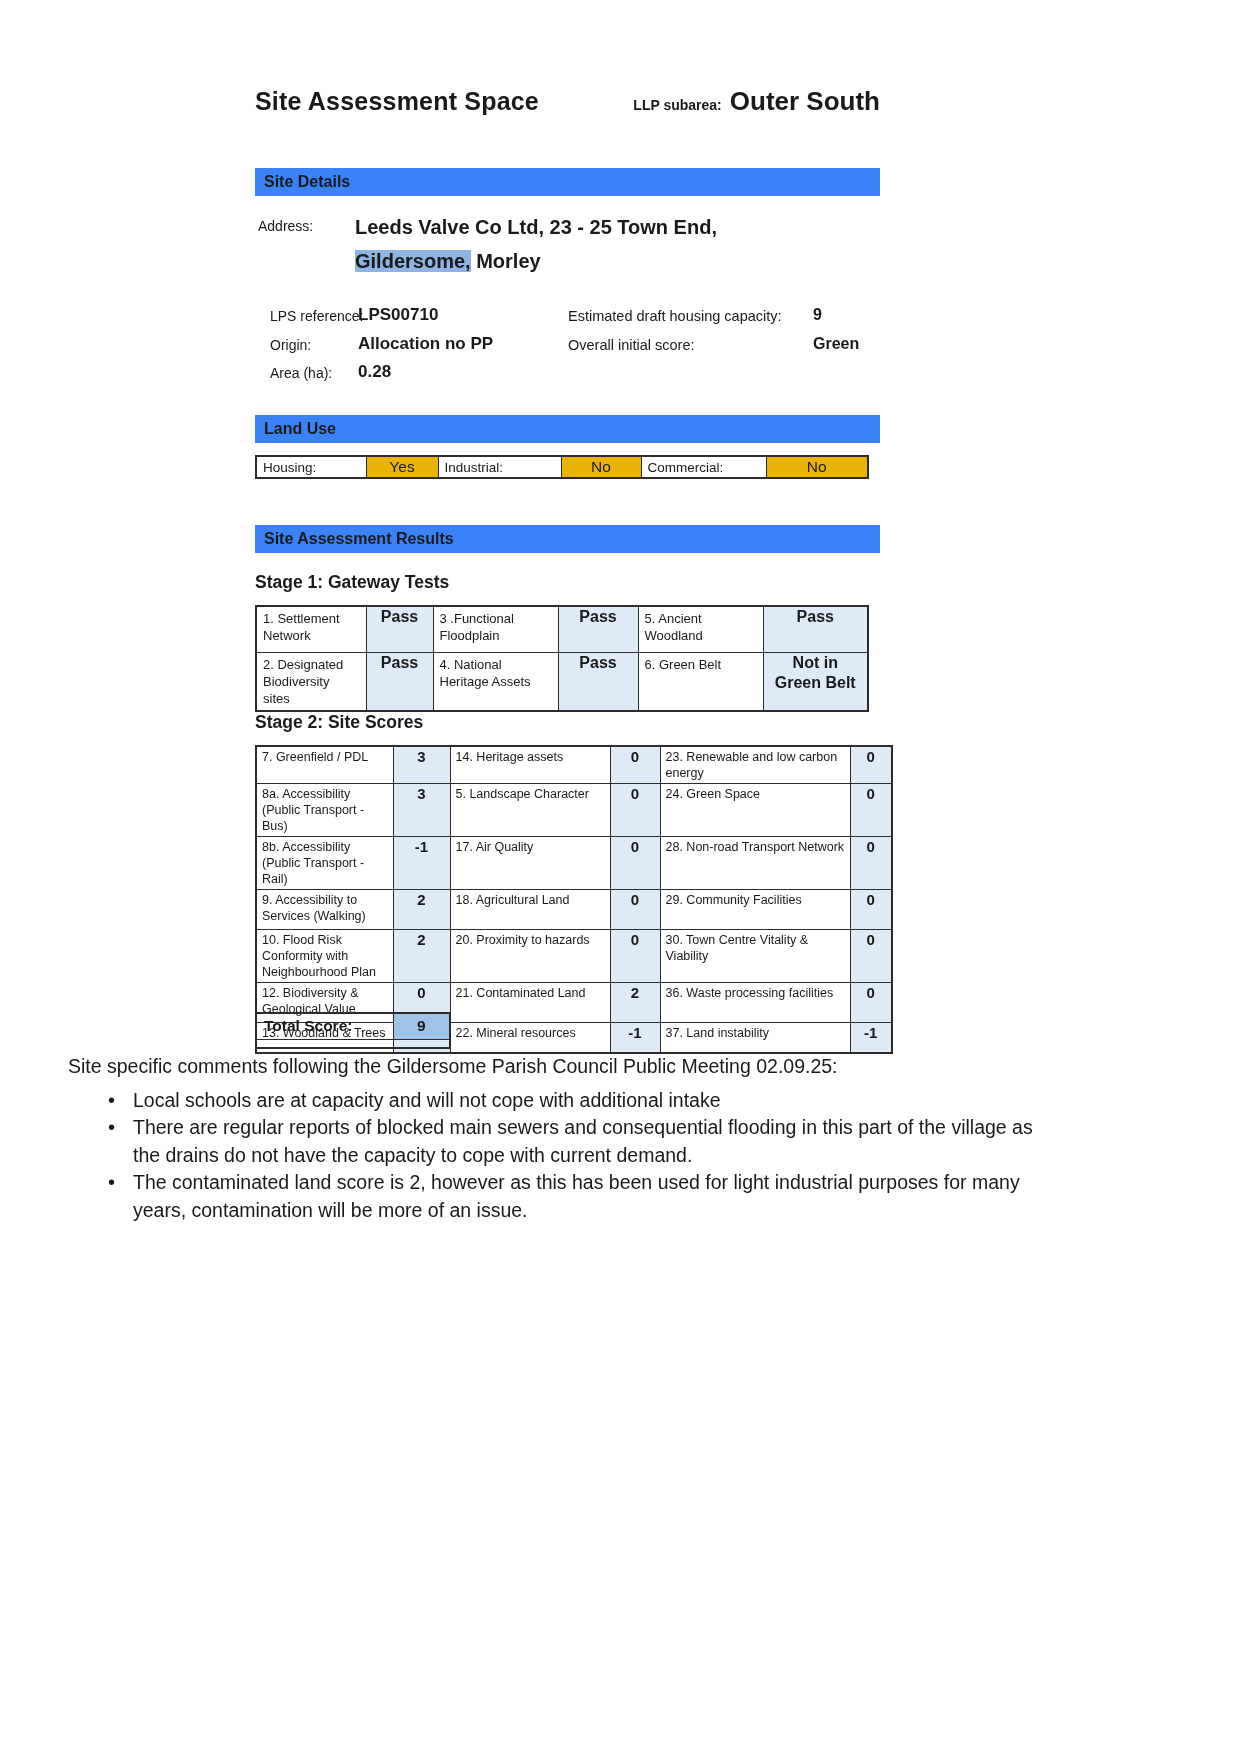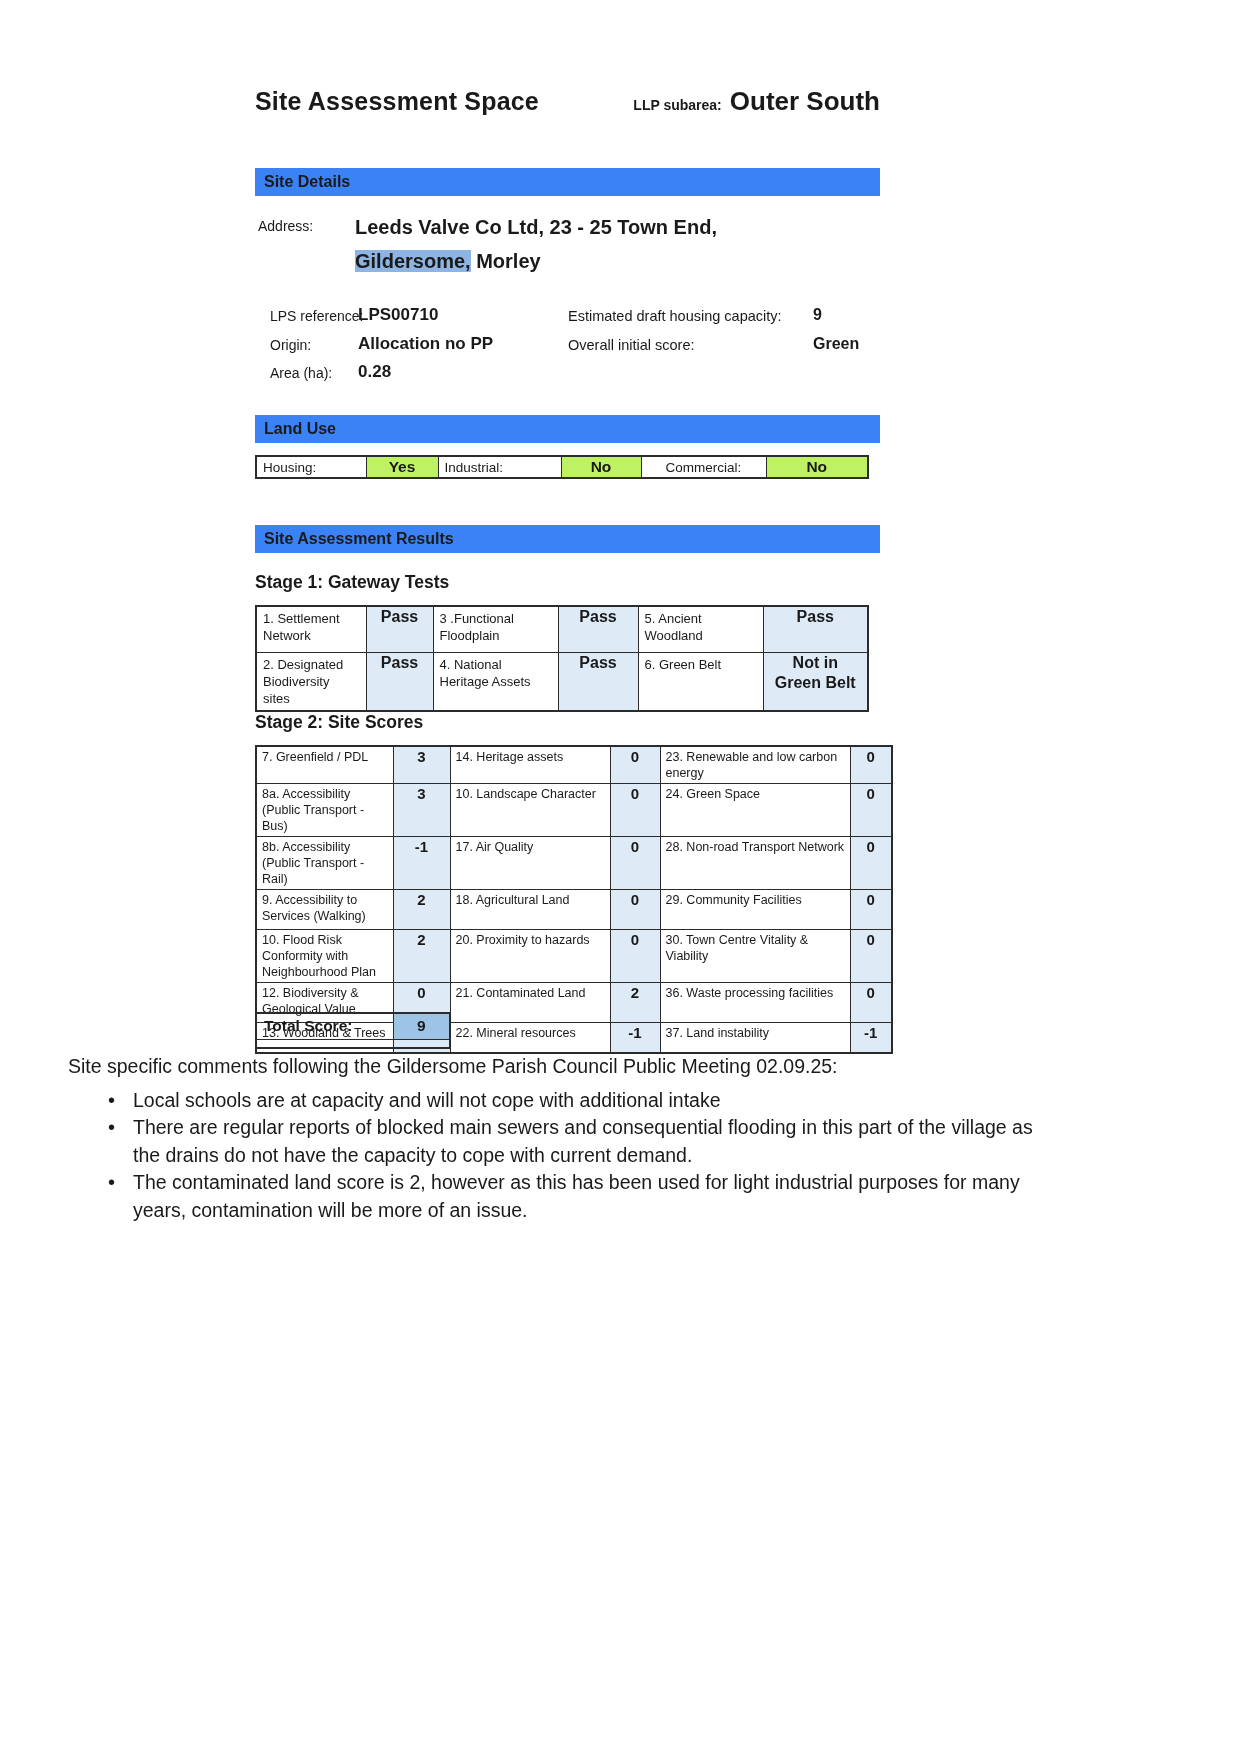--- a/index.html
+++ b/index.html
@@ -33,21 +33,21 @@
   .fvalue-r { position:absolute; left:555px; top:1px; font-size:16px; font-weight:bold; }
 
   
   table { border-collapse:collapse; table-layout:fixed; }
   td { border:1.6px solid #2b2b2b; box-sizing:border-box; overflow:hidden; }
   .t-outer { border:2px solid #2b2b2b; }
 
   .lu-table { left:255px; top:455px; }
   .lu-table td { height:19px; vertical-align:middle; }
   .lu-label { font-size:13.5px; padding:2px 6px; }
-  .val-cell { background:#bef264; font-weight:bold; font-size:15.5px; text-align:center; }
+  .val-cell { background:#eab308; font-weight:normal; font-size:15.5px; text-align:center; }
 
   .gw-table { left:255px; top:605px; }
   .gw-table td { height:46px; vertical-align:top; }
   .gw-label { font-size:13px; padding:3px 6px; line-height:17px; }
   .gw-val { background:#DEEBF7; font-weight:bold; font-size:16px; text-align:center; vertical-align:middle; line-height:20px; padding:0 4px; }
 
   .stage-heading { left:255px; font-size:17.5px; font-weight:bold; }
 
   .s2-table { left:255px; top:745px; }
   .s2-table td { vertical-align:top; }
@@ -106,21 +106,21 @@
 
   <div class="abs band" style="top:415px;">Land Use</div>
 
   <table class="abs lu-table t-outer">
     <tbody>
         <tr>
       <td class="lu-label" style="width:110px;">Housing:</td>
       <td class="val-cell" style="width:72px;">Yes</td>
       <td class="lu-label" style="width:123px;">Industrial:</td>
       <td class="val-cell" style="width:80px;">No</td>
-      <td class="lu-label" style="width:125px;text-align:center;">Commercial:</td>
+      <td class="lu-label" style="width:125px;">Commercial:</td>
       <td class="val-cell" style="width:102px;">No</td>
     </tr>
   </tbody>
     </table>
 
   <div class="abs band" style="top:525px;">Site Assessment Results</div>
 
   <div class="abs stage-heading" style="top:572px;">Stage 1:  Gateway Tests</div>
 
   <table class="abs gw-table t-outer">
@@ -152,21 +152,21 @@
       <td class="s2-label" style="width:137px;">7. Greenfield / PDL</td>
       <td class="s2-score" style="width:57px;">3</td>
       <td class="s2-label" style="width:160px;">14. Heritage assets</td>
       <td class="s2-score" style="width:50px;">0</td>
       <td class="s2-label" style="width:190px;">23. Renewable and low carbon energy</td>
       <td class="s2-score" style="width:42px;">0</td>
     </tr>
     <tr class="s2-r">
       <td class="s2-label">8a. Accessibility (Public Transport - Bus)</td>
       <td class="s2-score">3</td>
-      <td class="s2-label">10. Landscape Character</td>
+      <td class="s2-label">5. Landscape Character</td>
       <td class="s2-score">0</td>
       <td class="s2-label">24. Green Space</td>
       <td class="s2-score">0</td>
     </tr>
     <tr class="s2-r">
       <td class="s2-label">8b. Accessibility (Public Transport - Rail)</td>
       <td class="s2-score">-1</td>
       <td class="s2-label">17. Air Quality</td>
       <td class="s2-score">0</td>
       <td class="s2-label">28. Non-road Transport Network</td>

